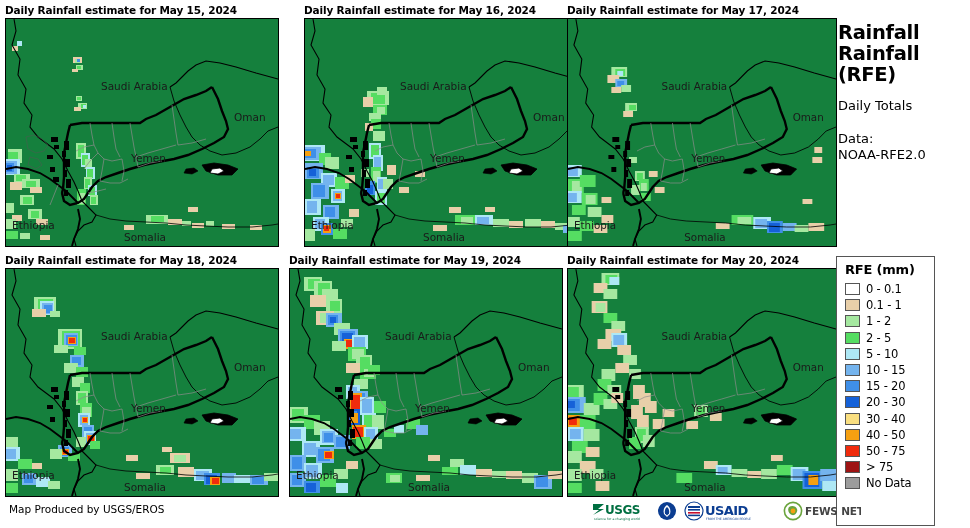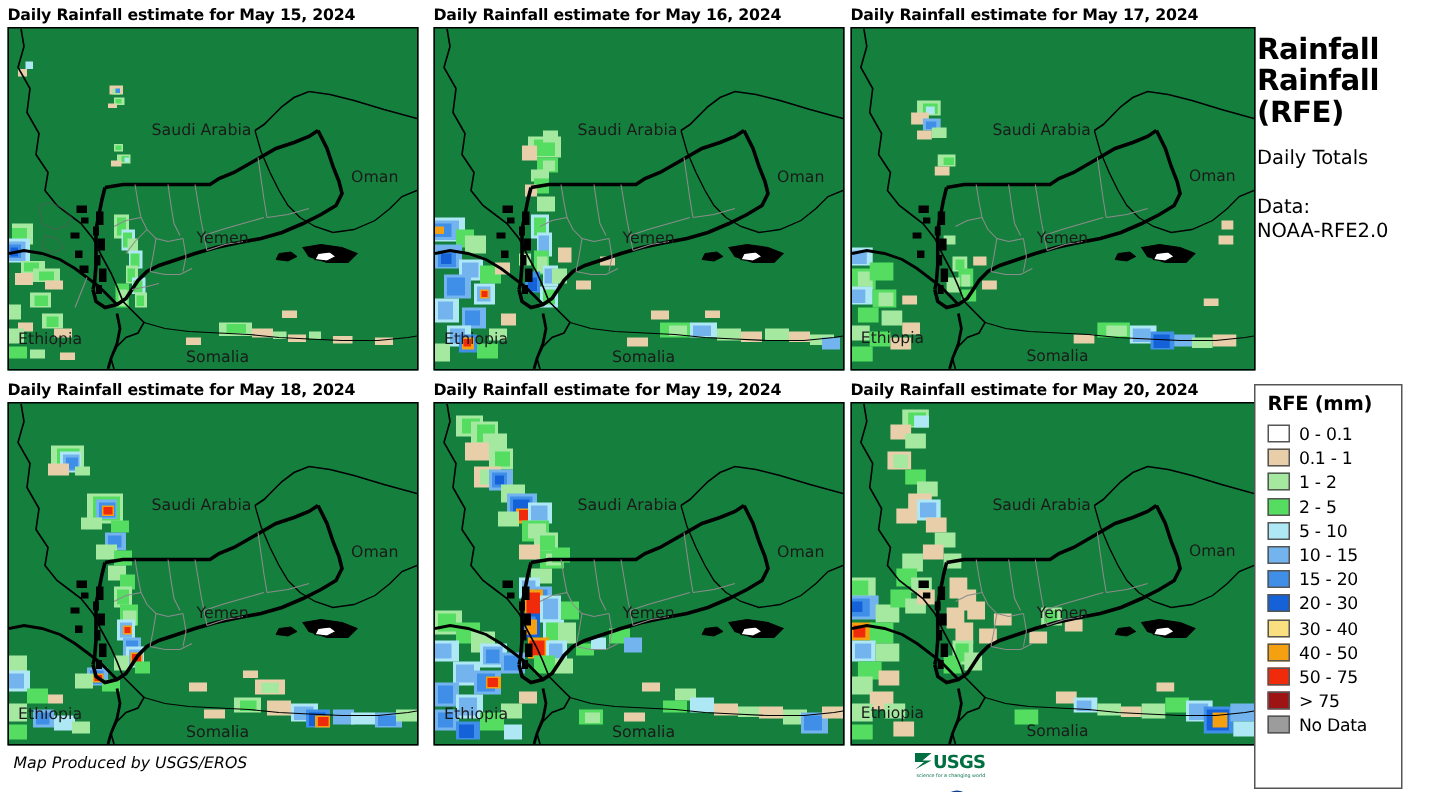--- a/index.html
+++ b/index.html
@@ -25,23 +25,23 @@
   
   #legend{position:absolute;left:836px;top:256px;width:99px;height:270px;
           border:1px solid #555;background:#fff;box-sizing:border-box;padding:5px 0 0 8px;}
   #legend-title{font-size:13px;font-weight:bold;margin-bottom:4px;letter-spacing:-0.2px;}
   .leg-row{display:flex;align-items:center;height:16.2px;}
   .leg-sw{width:15px;height:12px;border:1px solid #555;box-sizing:border-box;
           margin-right:6px;flex:none;}
   .leg-lb{font-size:11.5px;white-space:nowrap;letter-spacing:-0.2px;}
 
   
-  #footer-credit{position:absolute;left:9px;top:503px;font-size:10.5px;font-style:italic;}
+  #footer-credit{position:absolute;left:9px;top:503px;font-size:10.5px;}
   #logos{position:absolute;left:592px;top:499px;height:24px;
-         display:flex;align-items:center;gap:7px;flex-direction:column;}
+         display:flex;align-items:center;gap:7px;}
   .logo{display:flex;align-items:center;height:22px;}
 </style>
 </head>
 <body>
 
 <div id="panels-container">
 
   <div class="panel" style="left:5px;top:4px;">
     <div class="panel-title">Daily Rainfall estimate for May 15, 2024</div>
     <div class="map-frame" style="left:0px;top:14px;width:272px;height:227px;">
@@ -164,21 +164,21 @@
         </g>
         <text class="country-label" x="95" y="71">Saudi Arabia</text>
         <text class="country-label" x="228" y="102">Oman</text>
         <text class="country-label" x="125" y="143">Yemen</text>
         <text class="country-label" x="6" y="210">Ethiopia</text>
         <text class="country-label" x="118" y="222">Somalia</text>
       </svg>
     </div>
   </div>
 
-  <div class="panel" style="left:289px;top:4px;">
+  <div class="panel" style="left:304px;top:4px;">
     <div class="panel-title">Daily Rainfall estimate for May 16, 2024</div>
     <div class="map-frame" style="left:0px;top:14px;width:272px;height:227px;">
       <svg class="map-svg" viewBox="0 0 272 227" preserveAspectRatio="none">
         <g>
           <rect x="62" y="72" width="22" height="14" fill="#a5e8a0"></rect>
           <rect x="66" y="74" width="14" height="11" fill="#55dd62"></rect>
           <rect x="72" y="68" width="10" height="8" fill="#a5e8a0"></rect>
           <rect x="58" y="78" width="10" height="10" fill="#e8cfa9"></rect>
           <rect x="68" y="86" width="14" height="10" fill="#55dd62"></rect>
           <rect x="72" y="88" width="8" height="7" fill="#a5e8a0"></rect>

